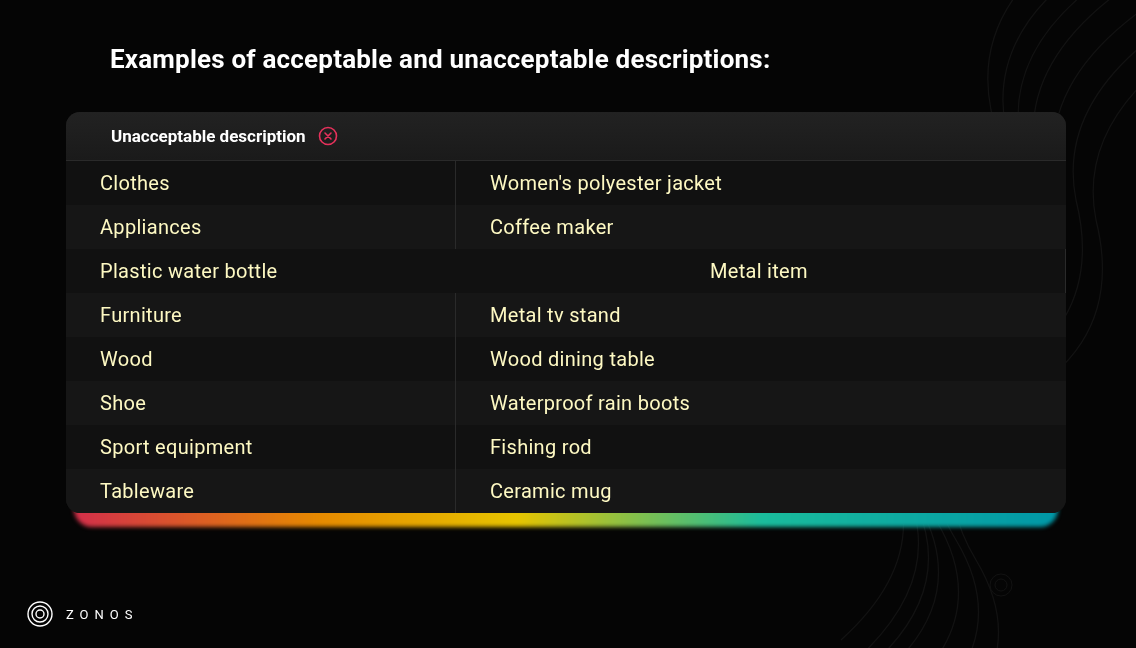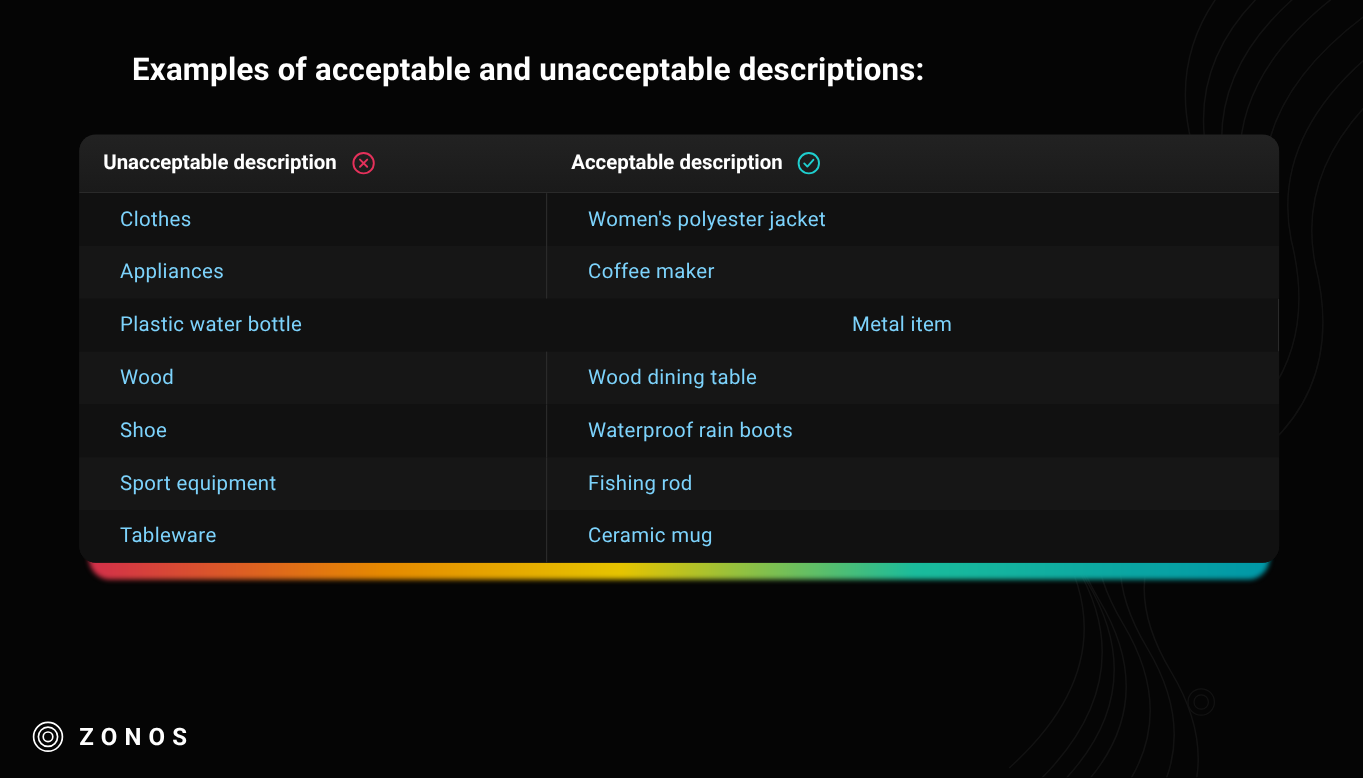--- a/index.html
+++ b/index.html
@@ -48,21 +48,21 @@
     display: flex;
     align-items: center;
     background: linear-gradient(to bottom, #222222, #1a1a1a);
     border-bottom: 1px solid #2a2a2a;
     padding: 14px 0;
   }
   .header-cell {
     display: flex;
     align-items: flex-end;
     gap: 12px;
-    padding-left: 20px;
+    padding-left: 45px;
   }
   .header-cell.left { width: 390px; }
   .header-cell.right { flex: 1; }
   .header-label {
     font-size: 17px;
     font-weight: 700;
   }
   .icon {
     width: 20px;
     height: 20px;
@@ -78,22 +78,22 @@
     display: flex;
     height: 44px;
     align-items: stretch;
   }
   .table-row:nth-child(odd) { background: #111111; }
   .table-row:nth-child(even) { background: #161616; }
   .cell {
     display: flex;
     align-items: center;
     padding-left: 34px;
-    font-size: 17px;
-    color: #7dd3fc;
+    font-size: 20px;
+    color: #fef9c3;
     letter-spacing: 0.3px;
   }
   .cell.left {
     width: 390px;
     border-right: 1px solid #2a2a2a;
   }
   .cell.right { flex: 1; }
   .gradient-underglow {
     position: absolute;
     bottom: -14px;
@@ -107,23 +107,23 @@
   }
   .brand {
     position: absolute;
     bottom: 20px;
     left: 26px;
     display: flex;
     align-items: center;
     gap: 12px;
   }
   .brand-text {
-    font-size: 20px;
+    font-size: 13px;
     letter-spacing: 6px;
-    font-weight: 700;
+    font-weight: 400;
     color: #ffffff;
   }
 </style>
 </head>
 <body>
 
 <svg class="topo-lines" viewBox="0 0 480 648" fill="none" stroke="#3a3a3a" stroke-width="1.2">
   <path d="M480 -20 Q 360 60 380 160 Q 410 280 300 340 Q 200 400 260 500 Q 320 600 220 680"></path>
   <path d="M500 0 Q 380 80 400 180 Q 430 300 320 360 Q 220 420 280 520 Q 340 620 240 700"></path>
   <path d="M520 20 Q 400 100 420 200 Q 450 320 340 380 Q 240 440 300 540 Q 360 640 260 720"></path>
@@ -142,42 +142,37 @@
     <div class="table-header">
       <div class="header-cell left">
         <span class="header-label">Unacceptable description</span>
         <span class="icon">
           <svg viewBox="0 0 20 20" width="20" height="20">
             <circle cx="10" cy="10" r="8.5" fill="none" stroke="#e5315b" stroke-width="1.6"></circle>
             <path d="M7 7 L13 13 M13 7 L7 13" stroke="#e5315b" stroke-width="1.6" stroke-linecap="round"></path>
           </svg>
         </span>
       </div>
-      <div class="header-cell right">
-        <span class="header-label">Acceptable description</span>
-        <span class="icon">
-          <svg viewBox="0 0 20 20" width="20" height="20">
-            <circle cx="10" cy="10" r="8.5" fill="none" stroke="#1fcfcf" stroke-width="1.6"></circle>
-            <path d="M6.2 10.2 L8.8 12.8 L13.8 7.2" fill="none" stroke="#1fcfcf" stroke-width="1.6" stroke-linecap="round" stroke-linejoin="round"></path>
-          </svg>
-        </span>
-      </div>
     </div>
     <div class="table-body" id="table-body">
         <div class="table-row">
           <div class="cell left">Clothes</div>
           <div class="cell right">Women's polyester jacket</div>
         </div>
         <div class="table-row">
           <div class="cell left">Appliances</div>
           <div class="cell right">Coffee maker</div>
         </div>
         <div class="table-row">
           <div class="cell right">Plastic water bottle</div>
           <div class="cell left">Metal item</div>
+        </div>
+        <div class="table-row">
+          <div class="cell left">Furniture</div>
+          <div class="cell right">Metal tv stand</div>
         </div>
         <div class="table-row">
           <div class="cell left">Wood</div>
           <div class="cell right">Wood dining table</div>
         </div>
         <div class="table-row">
           <div class="cell left">Shoe</div>
           <div class="cell right">Waterproof rain boots</div>
         </div>
         <div class="table-row">

